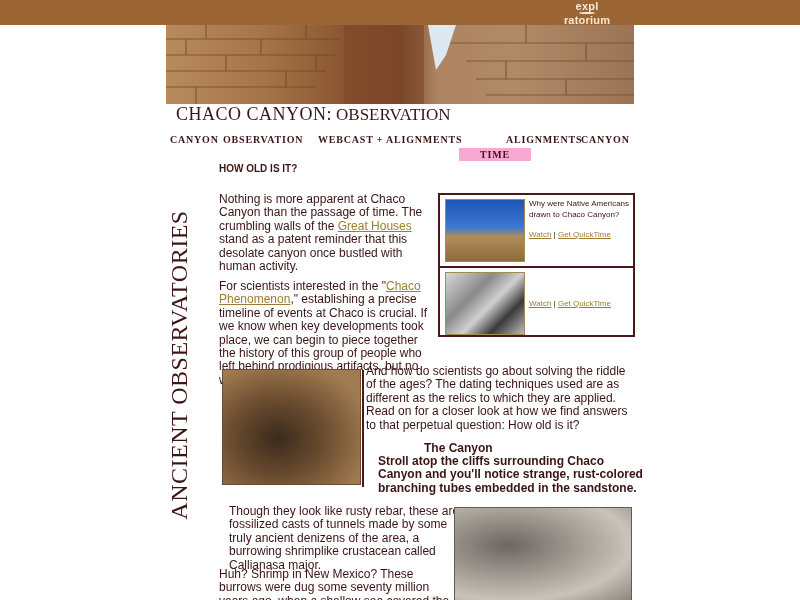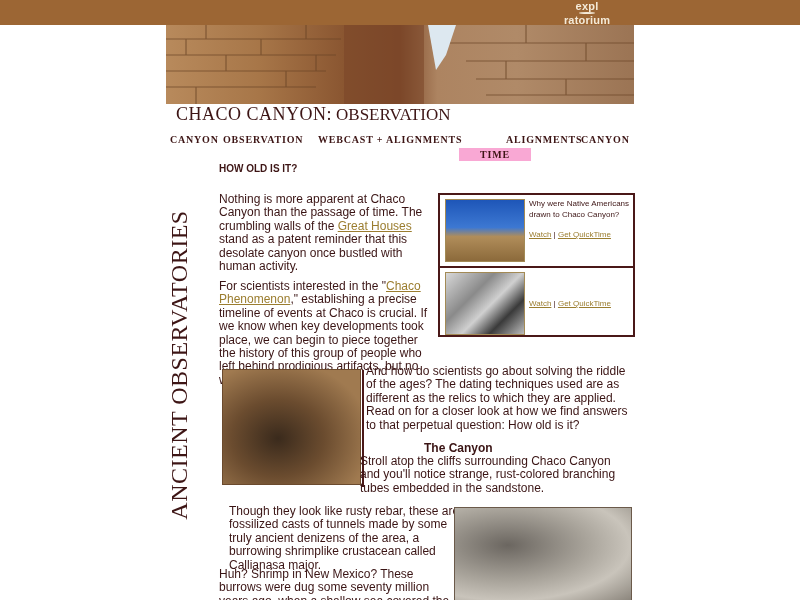--- a/index.html
+++ b/index.html
@@ -148,18 +148,18 @@
     </div>
   </div>
 </div>
 
 <div class="photo1"></div>
 <div class="vline"></div>
 
 <div class="txt" style="left:366px; top:365px; width:268px;">And how do scientists go about solving the riddle of the ages? The dating techniques used are as different as the relics to which they are applied. Read on for a closer look at how we find answers to that perpetual question: How old is it?</div>
 
 <div class="txt" style="left:380px; top:442px; width:268px; font-weight:bold;margin-left:44px;">The Canyon</div>
-<div class="txt" style="left:360px; top:455px; width:268px;">Stroll atop the cliffs surrounding Chaco Canyon and you'll notice strange, rust-colored branching tubes embedded in the sandstone.</div>
+<div class="txt" style="left:378px; top:455px; width:268px;font-weight:bold;">Stroll atop the cliffs surrounding Chaco Canyon and you'll notice strange, rust-colored branching tubes embedded in the sandstone.</div>
 
 <div class="txt" style="left:229px; top:505px; width:232px;">Though they look like rusty rebar, these are fossilized casts of tunnels made by some truly ancient denizens of the area, a burrowing shrimplike crustacean called Callianasa major.</div>
 <div class="txt" style="left:219px; top:568px; width:232px;">Huh? Shrimp in New Mexico? These burrows were dug some seventy million years ago, when a shallow sea covered the area. As the ocean</div>
 
 <div class="photo2"></div>
 
 </body></html>

